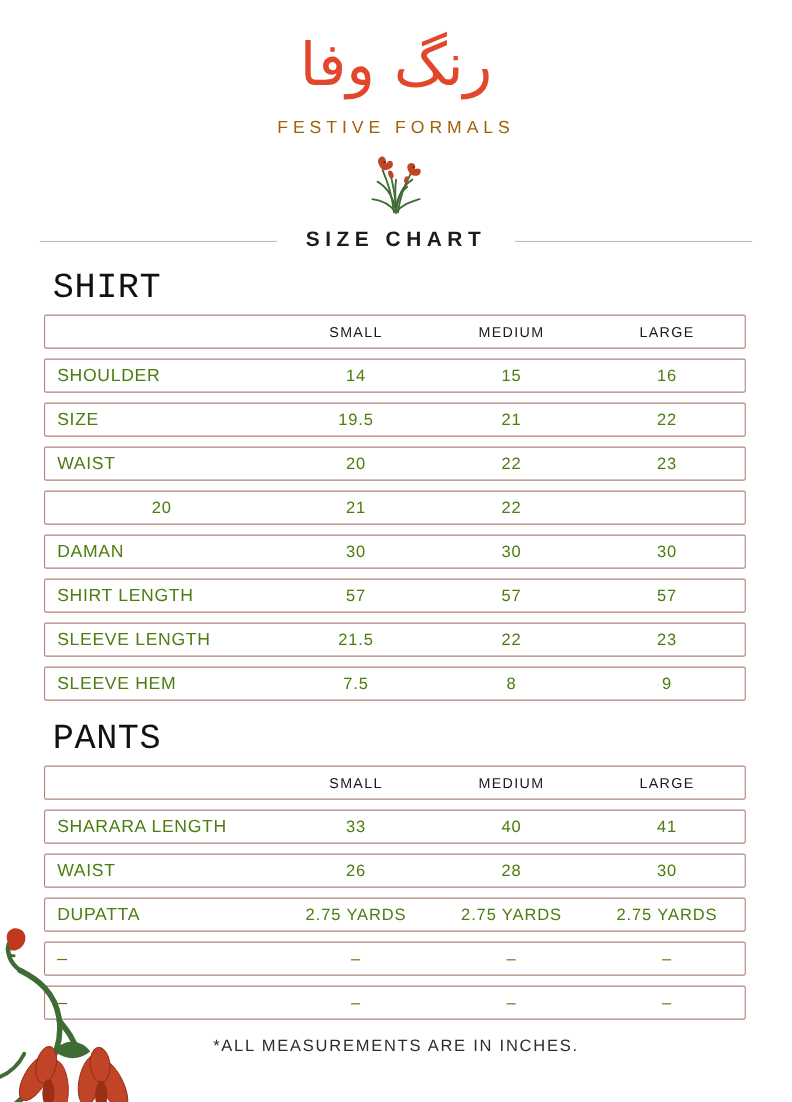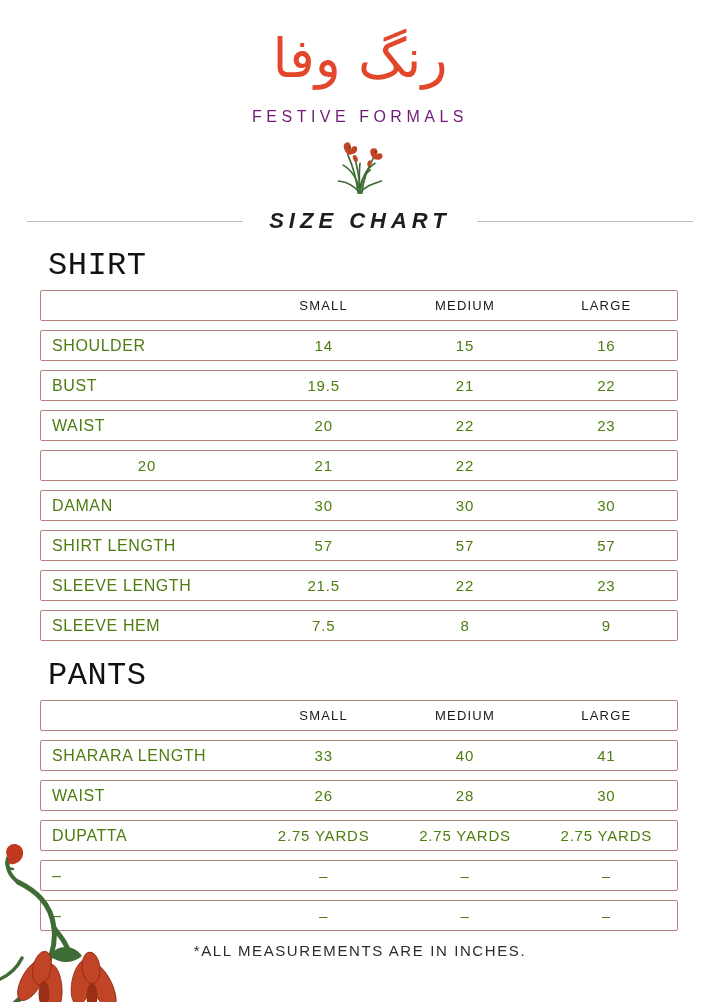--- a/index.html
+++ b/index.html
@@ -22,40 +22,39 @@
     font-size:54px;
     color:#e2472b;
     direction:rtl;
     line-height:1;
   }
   .subtitle{
     margin-top:2px;
     font-size:16px;
     letter-spacing:4.5px;
     font-weight:500;
-    color:#701a75;
+    color:#a16207;
   }
   .header-flower{
     width:58px;height:56px;
     margin:13px auto 0;
   }
   
   .heading-row{
     display:flex;align-items:center;justify-content:center;
     gap:26px;
     margin-top:13px;
   }
   .rule{ width:216px;height:1px;background:#bdbdbd; }
   .page-title{
     margin:0;
-    font-size:22px;
+    font-size:19px;
     font-weight:600;
     letter-spacing:5px;
     color:#1d1d1d;
-    font-style:italic;
   }
   
   .section-title{
     font-family:Liberation Mono, monospace;
     font-weight:500;
     font-size:32px;
     letter-spacing:0.5px;
     color:#111;
     margin:14px 0 7px 48px;
     line-height:1.1;
@@ -157,21 +156,21 @@
         <div class="cell">MEDIUM</div>
         <div class="cell">LARGE</div>
       </div>
       <div class="trow">
         <div class="cell label">SHOULDER</div>
         <div class="cell">14</div>
         <div class="cell">15</div>
         <div class="cell">16</div>
       </div>
       <div class="trow">
-        <div class="cell label">BUST</div>
+        <div class="cell label">SIZE</div>
         <div class="cell">19.5</div>
         <div class="cell">21</div>
         <div class="cell">22</div>
       </div>
       <div class="trow">
         <div class="cell label">WAIST</div>
         <div class="cell">20</div>
         <div class="cell">22</div>
         <div class="cell">23</div>
       </div>

